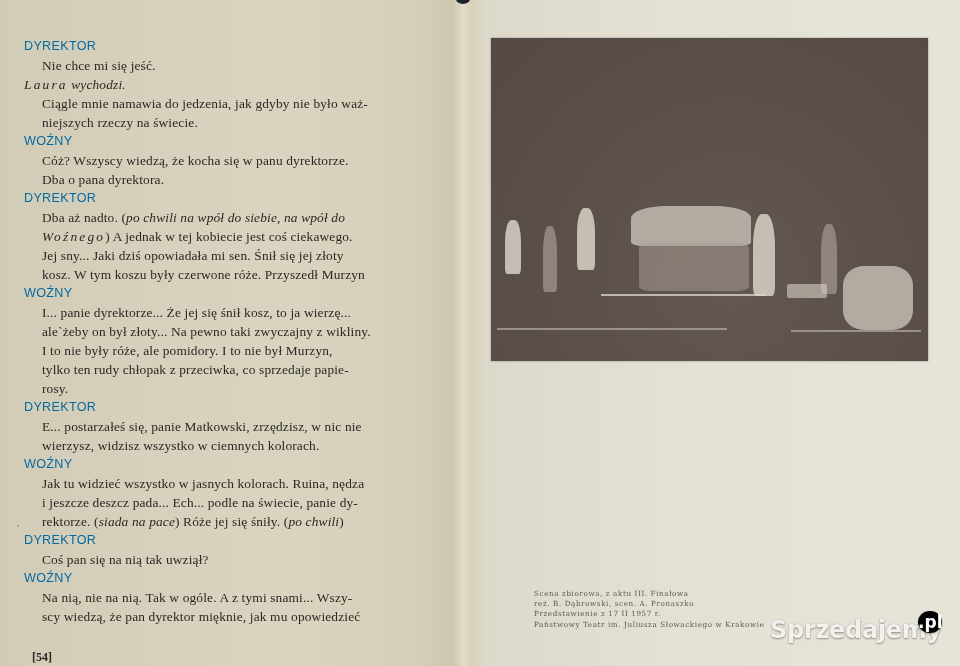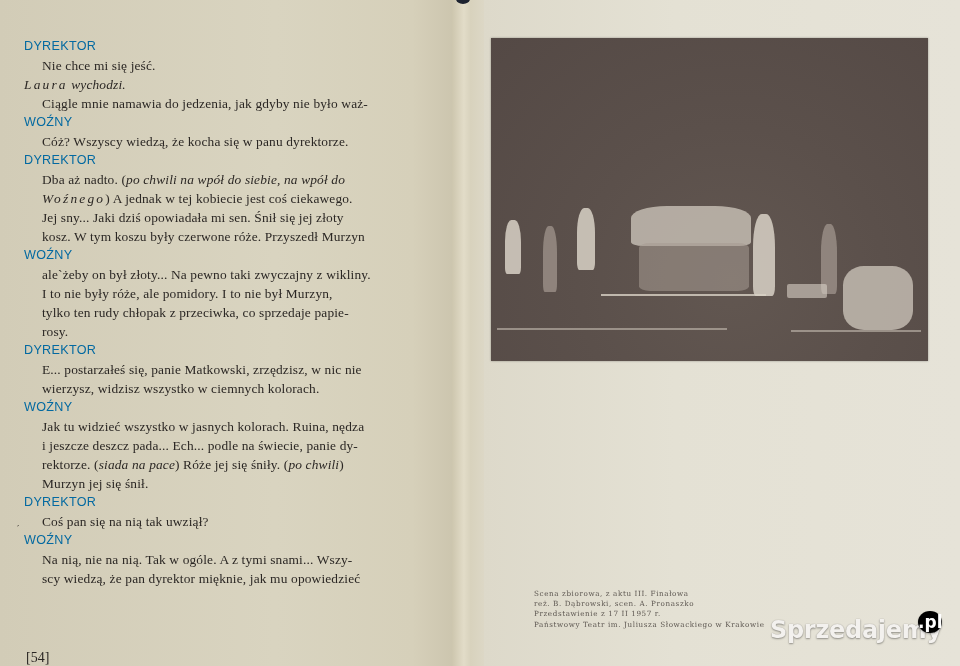--- a/index.html
+++ b/index.html
@@ -33,22 +33,22 @@
   .speaker {
     font-family: "Liberation Sans", sans-serif;
     font-size: 12.6px; letter-spacing: 0.3px; color: #0369a1;
     height: 19px;
   }
   .line { padding-left: 18px; height: 19px; white-space: nowrap; text-align: justify; }
   .line.stage { padding-left: 0; }
   .it { font-style: italic; }
   .sp { letter-spacing: 2.2px; }
   .page-number {
-    position: absolute; left: 26px; top: 650px;
-    font-family: "Liberation Serif", serif; font-size: 14px; color: #2b2724;
+    position: absolute; left: 32px; top: 650px;
+    font-family: "Liberation Serif", serif; font-size: 12px; color: #2b2724; font-weight: bold;
   }
   .margin-mark {
     position: absolute; left: 17px; top: 523px; font-size: 10px; color: #3a3530;
   }
   .photo {
     position: absolute; left: 491px; top: 38px; width: 437px; height: 323px;
     background: radial-gradient(ellipse at 55% 75%, #625751 0%, #5b504b 45%, #544945 100%);
     box-shadow: 0 0 2px rgba(0,0,0,0.35);
     overflow: hidden;
   }
@@ -82,40 +82,42 @@
 <div class="spine-dot"></div>
 <div class="page-right"></div>
 
 <div class="margin-mark">′</div>
 
 <div class="text-block" id="text-block">
     <div class="speaker">DYREKTOR</div>
     <div class="line"><span>Nie chce mi się jeść.</span></div>
     <div class="line stage"><span class="it sp">Laura</span><span class="it"> wychodzi.</span></div>
     <div class="line"><span>Ciągle mnie namawia do jedzenia, jak gdyby nie było waż-</span></div>
+    <div class="line"><span>niejszych rzeczy na świecie.</span></div>
     <div class="speaker">WOŹNY</div>
     <div class="line"><span>Cóż? Wszyscy wiedzą, że kocha się w panu dyrektorze.</span></div>
+    <div class="line"><span>Dba o pana dyrektora.</span></div>
     <div class="speaker">DYREKTOR</div>
     <div class="line"><span>Dba aż nadto. (</span><span class="it">po chwili na wpół do siebie, na wpół do</span></div>
     <div class="line"><span class="it sp">Woźnego</span><span>) A jednak w tej kobiecie jest coś ciekawego.</span></div>
     <div class="line"><span>Jej sny... Jaki dziś opowiadała mi sen. Śnił się jej złoty</span></div>
     <div class="line"><span>kosz. W tym koszu były czerwone róże. Przyszedł Murzyn</span></div>
     <div class="speaker">WOŹNY</div>
+    <div class="line"><span>I... panie dyrektorze... Że jej się śnił kosz, to ja wierzę...</span></div>
     <div class="line"><span>ale`żeby on był złoty... Na pewno taki zwyczajny z wikliny.</span></div>
     <div class="line"><span>I to nie były róże, ale pomidory. I to nie był Murzyn,</span></div>
     <div class="line"><span>tylko ten rudy chłopak z przeciwka, co sprzedaje papie-</span></div>
     <div class="line"><span>rosy.</span></div>
     <div class="speaker">DYREKTOR</div>
     <div class="line"><span>E... postarzałeś się, panie Matkowski, zrzędzisz, w nic nie</span></div>
     <div class="line"><span>wierzysz, widzisz wszystko w ciemnych kolorach.</span></div>
     <div class="speaker">WOŹNY</div>
     <div class="line"><span>Jak tu widzieć wszystko w jasnych kolorach. Ruina, nędza</span></div>
     <div class="line"><span>i jeszcze deszcz pada... Ech... podle na świecie, panie dy-</span></div>
     <div class="line"><span>rektorze. (</span><span class="it">siada na pace</span><span>) Róże jej się śniły. (</span><span class="it">po chwili</span><span>)</span></div>
-    <div class="line"><span>Murzyn jej się śnił.</span></div>
     <div class="speaker">DYREKTOR</div>
     <div class="line"><span>Coś pan się na nią tak uwziął?</span></div>
     <div class="speaker">WOŹNY</div>
     <div class="line"><span>Na nią, nie na nią. Tak w ogóle. A z tymi snami... Wszy-</span></div>
     <div class="line"><span>scy wiedzą, że pan dyrektor mięknie, jak mu opowiedzieć</span></div>
     <div class="line"></div>
   </div>
 
 <div class="page-number">[54]</div>
 

